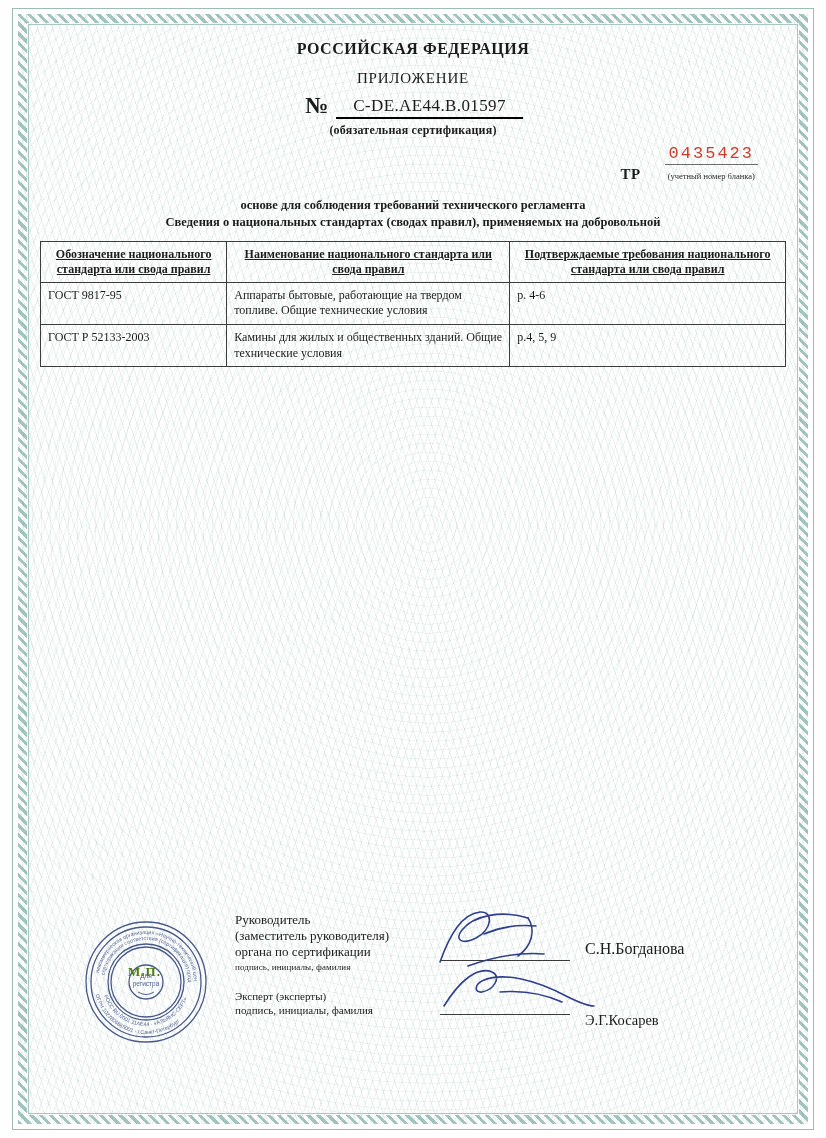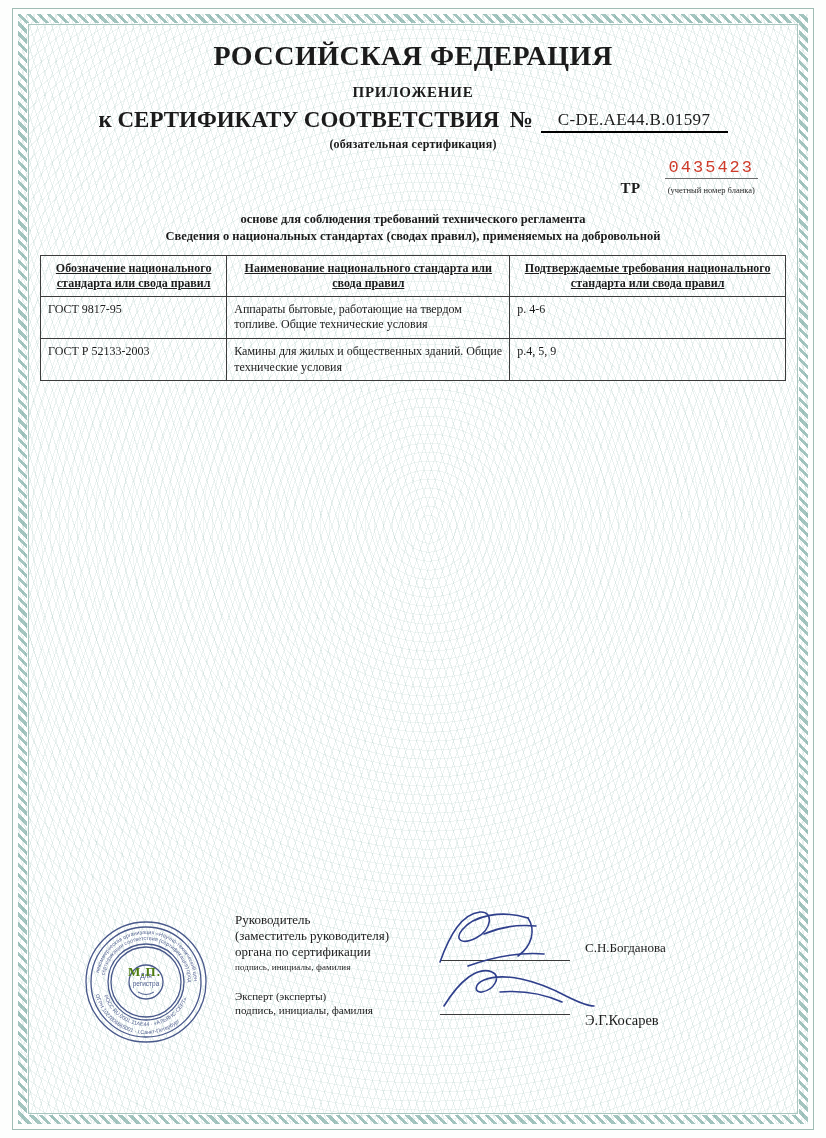--- a/index.html
+++ b/index.html
@@ -67,29 +67,29 @@
   .content {
     position: absolute;
     left: 40px;
     top: 30px;
     right: 40px;
     bottom: 30px;
   }
 
   .title-main {
     text-align: center;
-    font-size: 28px;
+    font-size: 16px;
     font-weight: bold;
     letter-spacing: 0.5px;
     margin-top: 10px;
   }
   .title-sub {
     text-align: center;
     font-size: 15px;
-    font-weight: bold;
+    font-weight: normal;
     letter-spacing: 0.8px;
     margin-top: 12px;
   }
 
   .cert-line {
     display: flex;
     align-items: flex-end;
     justify-content: center;
     margin-top: 6px;
     gap: 8px;
@@ -213,21 +213,21 @@
     left: 195px;
     top: 78px;
     width: 210px;
     font-size: 11px;
     line-height: 1.24;
   }
   .sig-name1 {
     position: absolute;
     left: 545px;
     top: 28px;
-    font-size: 13px;
+    font-size: 16px;
   }
   .sig-name2 {
     position: absolute;
     left: 545px;
     top: 100px;
     font-size: 14.5px;
   }
   .rule1 {
     position: absolute;
     left: 400px; top: 48px; width: 130px;
@@ -274,21 +274,20 @@
   <div class="border-band"></div>
   <div class="border-inner"></div>
 
   <div class="content">
 
     <div class="title-main">РОССИЙСКАЯ ФЕДЕРАЦИЯ</div>
 
     <div class="title-sub">ПРИЛОЖЕНИЕ</div>
 
     <div class="cert-line">
-      <span class="label">к СЕРТИФИКАТУ СООТВЕТСТВИЯ</span>
       <span class="numsign">№</span>
       <span class="cert-number">C-DE.AE44.B.01597</span>
     </div>
 
     <div class="oblig">(обязательная сертификация)</div>
 
     <div class="tr-row">
       <span class="tr-label">ТР</span>
       <span class="tr-wrap">
         <span class="tr-number">0435423</span>

